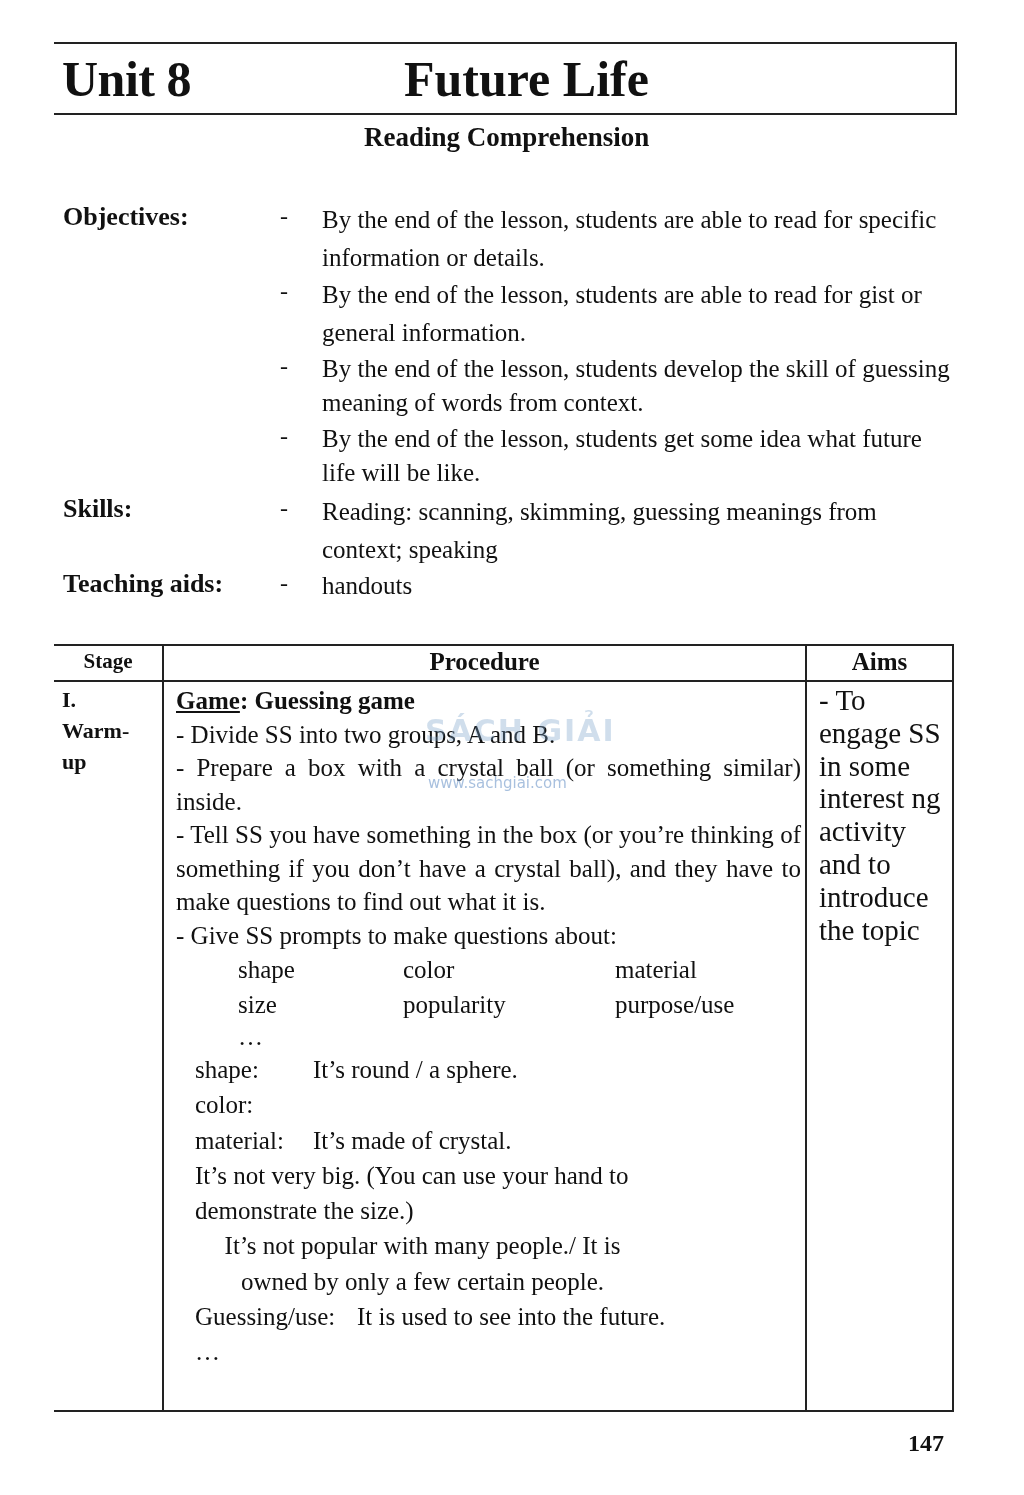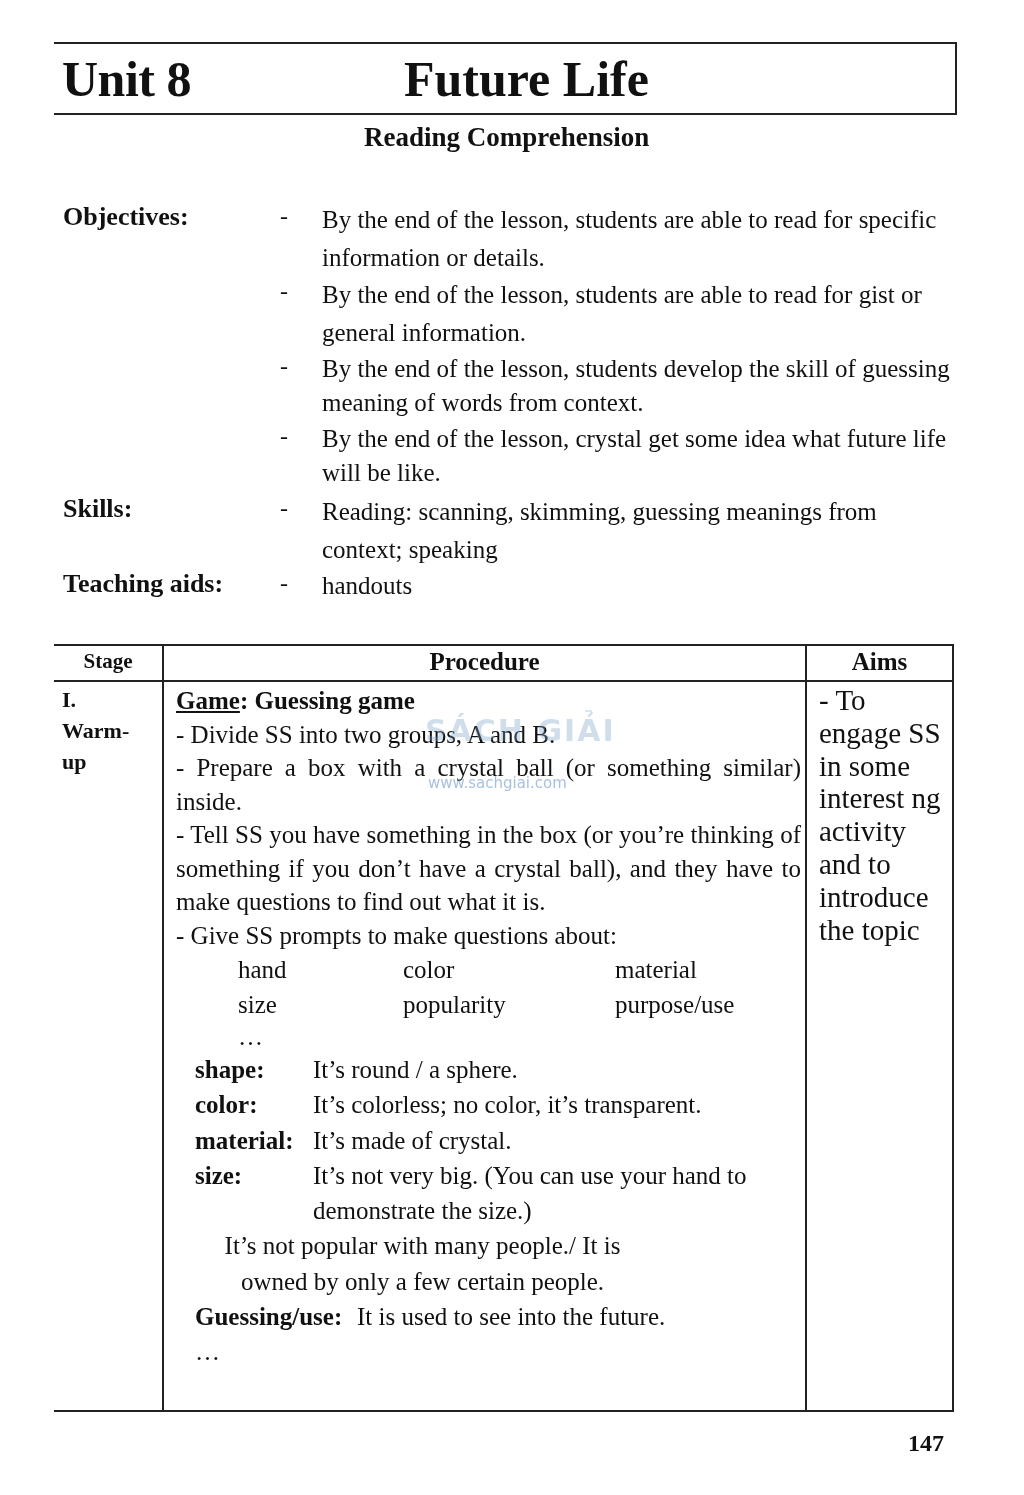--- a/index.html
+++ b/index.html
@@ -27,21 +27,21 @@
   .th { position: absolute; font-weight: bold; text-align: center; }
   .stage { position: absolute; left: 8px; top: 40px; font-weight: bold; font-size: 22px; line-height: 31px; }
   .proc { position: absolute; left: 122px; top: 40px; width: 625px; font-size: 25px; line-height: 33.5px; }
   .proc p { margin: 0; text-align: justify; }
   .game-title { font-weight: bold; }
   .game-title u { text-decoration: underline; }
   .prompt-grid { display: grid; grid-template-columns: 165px 212px 200px; padding-left: 62px; line-height: 35px; }
   .ellipsis { padding-left: 62px; line-height: 30px; }
   .qa { padding-left: 19px; line-height: 35.3px; }
   .qa .row { display: flex; }
-  .qa .k { display: inline-block; font-weight: bold; }
+  .qa .k { display: inline-block; }
   .aims { position: absolute; left: 765px; top: 40px; width: 130px; font-size: 29px; line-height: 32.8px; }
   .page-num { position: absolute; left: 908px; top: 1430px; font-size: 24px; font-weight: bold; }
   .wm1 { position: absolute; left: 425px; top: 713px; font-family: "DejaVu Sans", sans-serif; font-weight: bold; font-size: 30px; color: rgba(120,160,200,0.35); letter-spacing: 2px; }
   .wm2 { position: absolute; left: 428px; top: 774px; font-family: "DejaVu Sans", sans-serif; font-size: 15px; color: rgba(110,150,200,0.6); }
 </style>
 </head>
 <body>
 
 <div class="title-box">
   <div class="unit">Unit 8</div>
@@ -50,21 +50,21 @@
 <div class="subtitle">Reading Comprehension</div>
 
 <div class="meta-label" style="top:202px">Objectives:</div>
 <div class="dash" style="top:203px">-</div>
 <div class="meta-text" style="top:201px; line-height:38px">By the end of the lesson, students are able to read for specific information or details.</div>
 <div class="dash" style="top:278px">-</div>
 <div class="meta-text" style="top:276px; line-height:38px">By the end of the lesson, students are able to read for gist or general information.</div>
 <div class="dash" style="top:353px">-</div>
 <div class="meta-text" style="top:352px; line-height:34px">By the end of the lesson, students develop the skill of guessing meaning of words from context.</div>
 <div class="dash" style="top:423px">-</div>
-<div class="meta-text" style="top:422px; line-height:34px">By the end of the lesson, crystal get some idea what future life will be like.</div>
+<div class="meta-text" style="top:422px; line-height:34px">By the end of the lesson, students get some idea what future life will be like.</div>
 
 <div class="meta-label" style="top:494px">Skills:</div>
 <div class="dash" style="top:495px">-</div>
 <div class="meta-text" style="top:493px; width:590px; line-height:38px">Reading: scanning, skimming, guessing meanings from context; speaking</div>
 
 <div class="meta-label" style="top:569px">Teaching aids:</div>
 <div class="dash" style="top:570px">-</div>
 <div class="meta-text" style="top:568px">handouts</div>
 
 <div class="table">
@@ -85,43 +85,41 @@
     <div>up</div>
   </div>
 
   <div class="proc">
     <p class="game-title"><u>Game</u><span>:  Guessing game</span></p>
     <p>- Divide SS into two groups, A and B.</p>
     <p>- Prepare a box with a crystal ball (or something similar) inside.</p>
     <p>- Tell SS you have something in the box (or you’re thinking of something if you don’t have a crystal ball), and they have to make questions to find out what it is.</p>
     <p>- Give SS prompts to make questions about:</p>
     <div class="prompt-grid">
-      <span>hand</span>
+      <span>shape</span>
       <span>color</span>
       <span>material</span>
       <span>size</span>
       <span>popularity</span>
       <span>purpose/use</span>
     </div>
     <div class="ellipsis">…</div>
     <div class="qa">
       <div class="row">
           <span class="k" style="width:118px">shape:</span>
           <span>It’s round / a sphere.</span>
         </div>
       <div class="row">
           <span class="k" style="width:118px">color:</span>
-          <span>It’s colorless; no color, it’s transparent.</span>
         </div>
       <div class="row">
           <span class="k" style="width:118px">material:</span>
           <span>It’s made of crystal.</span>
         </div>
       <div class="row">
-          <span class="k" style="width:118px; flex-shrink:0">size:</span>
           <span style="width:475px">It’s not very big. (You can use your hand to demonstrate the size.)</span>
         </div>
       <div class="row">
           <span style="width:455px; text-align:center">It’s not popular with many people./ It is owned by only a few certain people.</span>
         </div>
       <div class="row">
           <span class="k" style="width:162px">Guessing/use:</span>
           <span>It is used to see into the future.</span>
         </div>
       <div>…</div>

